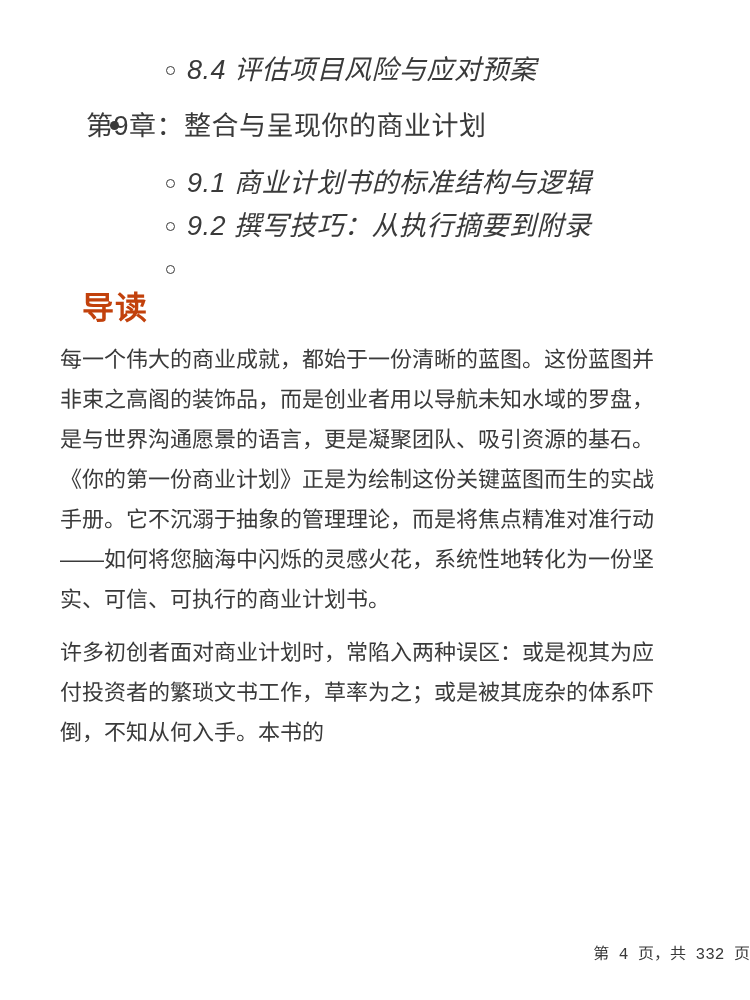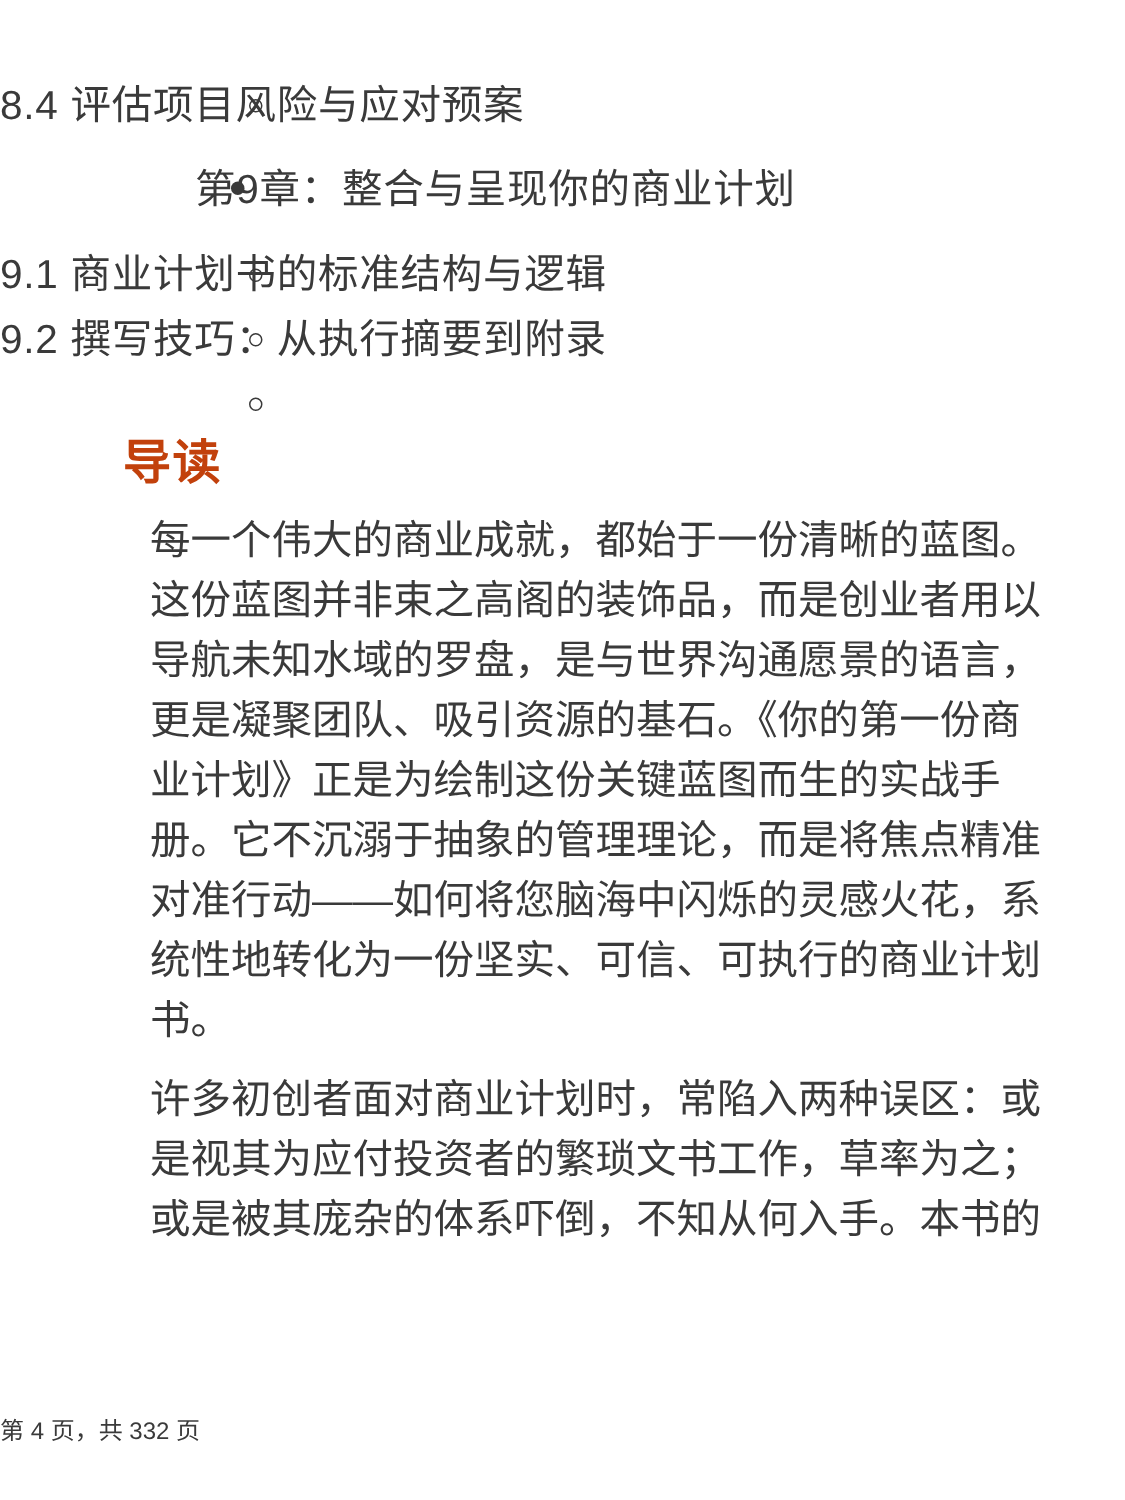--- a/index.html
+++ b/index.html
@@ -29,23 +29,24 @@
     font-size: 27px;
     line-height: 40px;
     letter-spacing: 0.5px;
     white-space: nowrap;
   }
   .toc-item + .toc-item { margin-top: 3px; }
   .toc-item.level-1 {
     padding-left: 86px;
     margin-top: 16px;
     margin-bottom: 17px;
-    margin-left: 44px;
   }
   .toc-item.level-2 {
+    padding-left: 187px;
+    font-style: italic;
   }
   .bullet {
     position: absolute;
     box-sizing: border-box;
     border-radius: 50%;
   }
   .bullet.disc {
     left: 110px;
     top: 15px;
     width: 9px;
@@ -65,38 +66,39 @@
     margin: 40px 0 0 82px;
     font-size: 32px;
     line-height: 44px;
     font-weight: 700;
     color: #c2410c;
     letter-spacing: 1px;
   }
   
   .content p {
     width: 596px;
-    margin: 13px 0 0 100px;
-    font-size: 27px;
+    margin: 13px 0 0 60px;
+    font-size: 22px;
     line-height: 40px;
     text-align: left;
     overflow-wrap: break-word;
     letter-spacing: 0;
   }
   .content p.first-after-heading { margin-top: 10px; }
   
   .footer {
     position: absolute;
     left: 0;
     right: 0;
     top: 944px;
-    text-align: left;
+    text-align: right;
     font-size: 16px;
     line-height: 22px;
     color: #3a3a3a;
+    font-family: Liberation Mono, monospace;
   }
 </style>
 </head>
 <body>
 
 <div class="page">
 
   <div class="toc">
 
     <div class="toc-item level-2">

